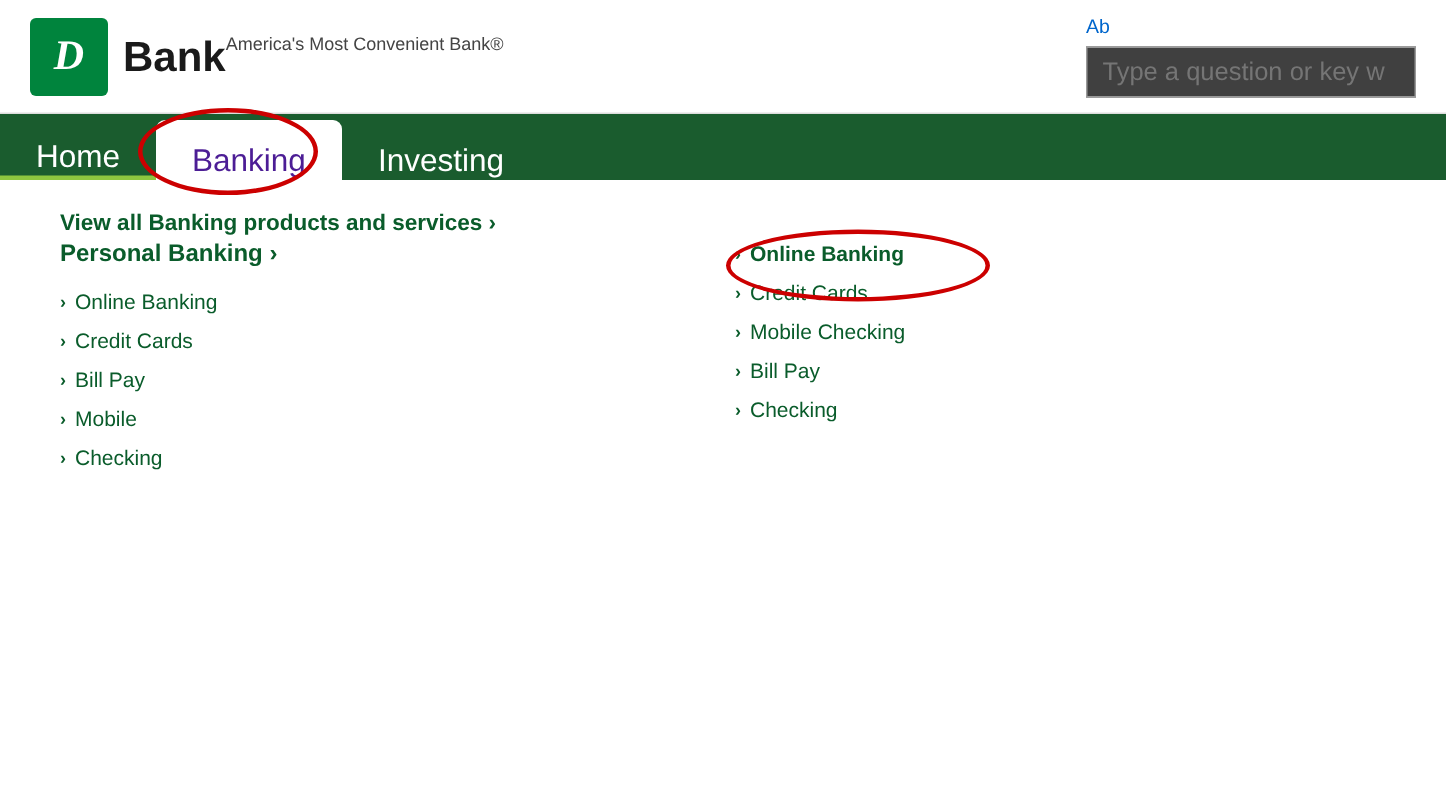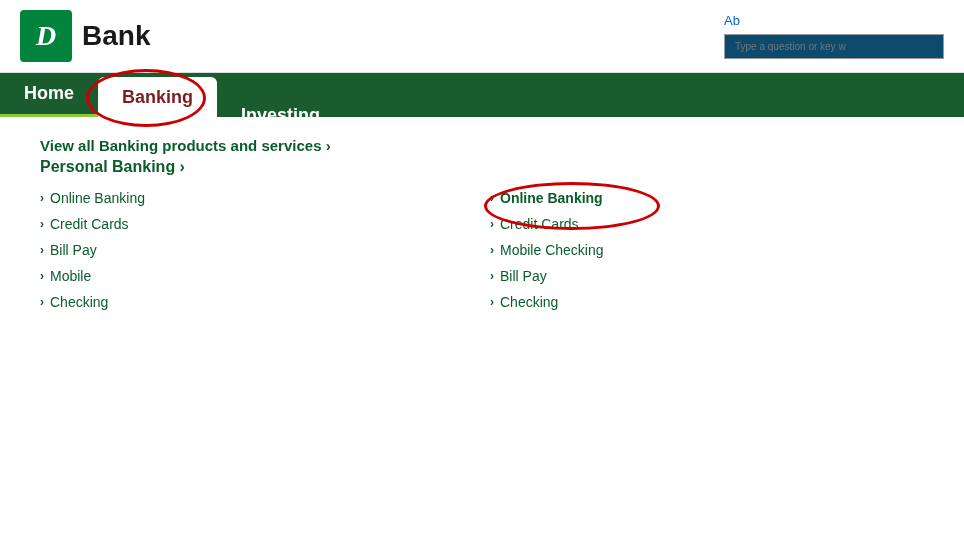--- a/index.html
+++ b/index.html
@@ -54,51 +54,51 @@
       gap: 6px;
     }
     .header-top-link {
       color: #0066cc;
       font-size: 13px;
       text-decoration: none;
     }
     .search-box {
       border: 1px solid #999;
       padding: 6px 10px;
-      font-size: 10px;
+      font-size: 17px;
       color: #999;
       width: 220px;
-      background: #0c4a6e;
+      background: #404040;
     }
 
     
     .nav-bar {
       background: #1a5c2e;
       display: flex;
       align-items: stretch;
       height: 44px;
     }
     .nav-item {
       display: flex;
-      align-items: center;
+      align-items: flex-end;
       padding: 0 24px;
       color: #fff;
-      font-size: 18px;
-      font-weight: bold;
+      font-size: 21px;
+      font-weight: normal;
       cursor: pointer;
       position: relative;
       text-decoration: none;
     }
     .nav-item.home {
       background: #1a5c2e;
       border-bottom: 3px solid #8dc63f;
     }
     .nav-item.banking-active {
       background: #fff;
-      color: #7f1d1d;
+      color: #4c1d95;
       border-radius: 6px 6px 0 0;
       margin: 4px 0 0 0;
       padding: 0 24px;
       height: 40px;
     }
     .nav-item.investing {
       color: #fff;
       margin-top: 41px;
     }
 
@@ -124,21 +124,20 @@
       font-weight: bold;
       color: #0a5c2b;
       text-decoration: none;
       display: inline-block;
       margin-bottom: 4px;
     }
 
     .columns {
       display: flex;
       gap: 16px;
-      align-items: flex-end;
     }
     .col {
       flex: 1;
     }
     .col-header {
       font-size: 16px;
       font-weight: bold;
       color: #0a5c2b;
       margin-bottom: 14px;
       text-decoration: none;
@@ -195,20 +194,21 @@
 </head>
 <body>
 
 <div class="header">
   <div class="logo-area">
     <div class="td-logo">
       <span>D</span>
     </div>
     <div class="bank-name-area">
       <span class="bank-name">Bank</span>
+      <span class="bank-tagline">America's Most Convenient Bank®</span>
     </div>
   </div>
   <div class="header-right">
     <a class="header-top-link" href="#">Ab</a>
     <input class="search-box" type="text" placeholder="Type a question or key w" style="">
   </div>
 </div>
 
 <div class="nav-bar">
   <a class="nav-item home" href="#">

